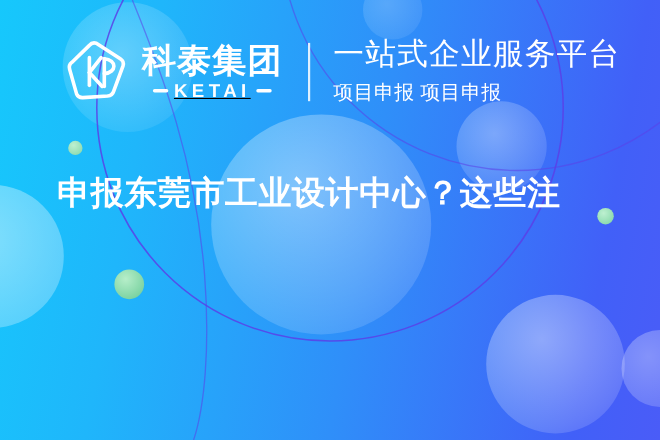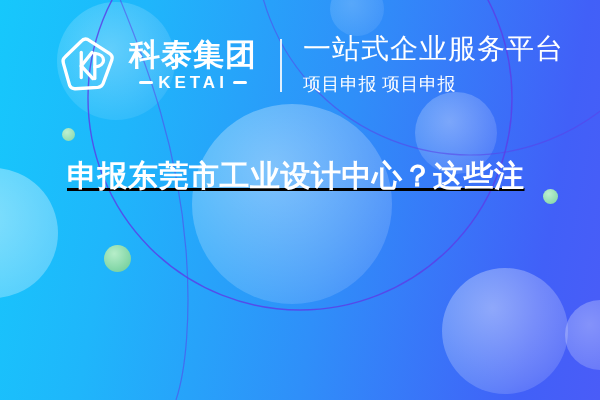--- a/index.html
+++ b/index.html
@@ -127,20 +127,21 @@
     font-weight: 700;
     color: #ffffff;
     letter-spacing: 1px;
     white-space: nowrap;
   }
   .brand-en-row {
     display: flex;
     align-items: center;
     gap: 5px;
     margin-top: 4px;
+    text-decoration: underline;
   }
   .brand-en-row .rule {
     display: block;
     width: 14px;
     height: 3px;
     background: #ffffff;
     border-radius: 2px;
   }
   .brand-en {
     font-size: 17px;
@@ -171,24 +172,23 @@
     font-size: 18px;
     color: #ffffff;
     letter-spacing: 0.5px;
     margin-top: 7px;
     white-space: nowrap;
   }
 
   
   .headline {
     position: absolute;
-    left: 67px;
+    left: 52px;
     top: 152px;
     width: 500px;
-    text-decoration: underline;
   }
   .headline-line {
     font-size: 30px;
     font-weight: 700;
     color: #ffffff;
     line-height: 48px;
     letter-spacing: 0.5px;
     white-space: nowrap;
   }
 </style>

